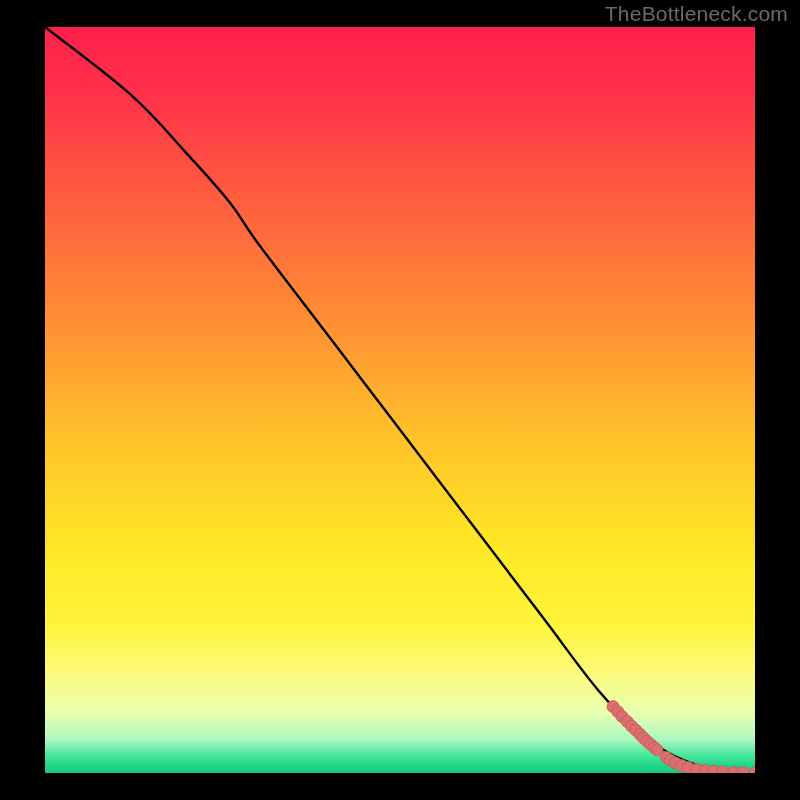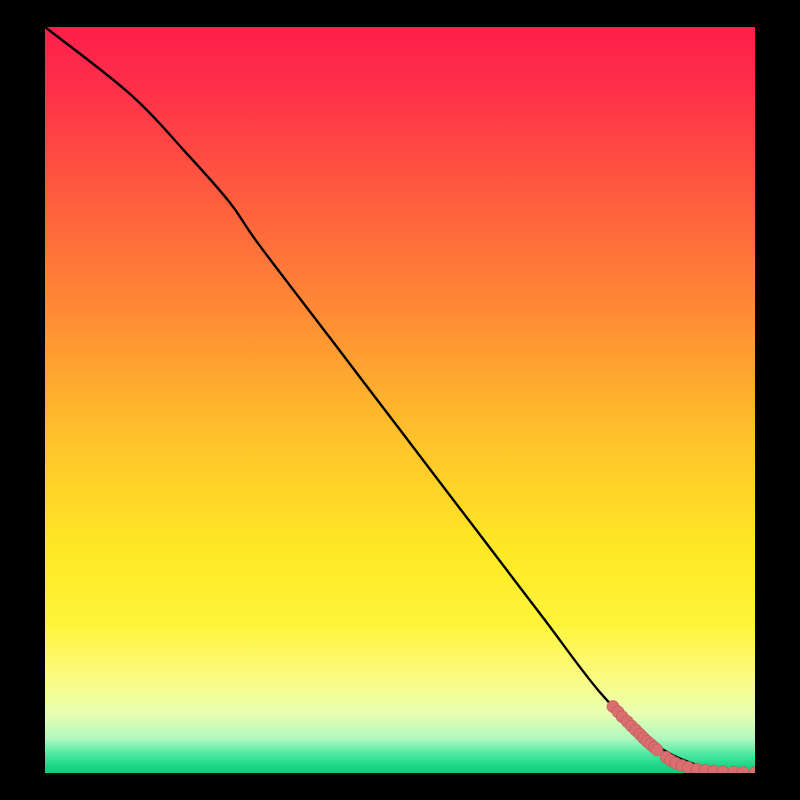--- a/index.html
+++ b/index.html
@@ -43,20 +43,21 @@
     inset: 0;
     width: 100%;
     height: 100%;
   }
 </style>
 </head>
 <body>
 
 <div class="frame">
 
+  <div class="watermark">TheBottleneck.com</div>
 
   <div class="plot">
     <svg class="bg" viewBox="0 0 710 746" preserveAspectRatio="none">
       <defs>
         <linearGradient id="heat" x1="0" y1="0" x2="0" y2="1">
             <stop offset="0.00%" stop-color="#ff1f4a"></stop>
             <stop offset="8.00%" stop-color="#ff2f4a"></stop>
             <stop offset="22.00%" stop-color="#ff5a3f"></stop>
             <stop offset="38.00%" stop-color="#ff8a35"></stop>
             <stop offset="55.00%" stop-color="#ffc22a"></stop>

